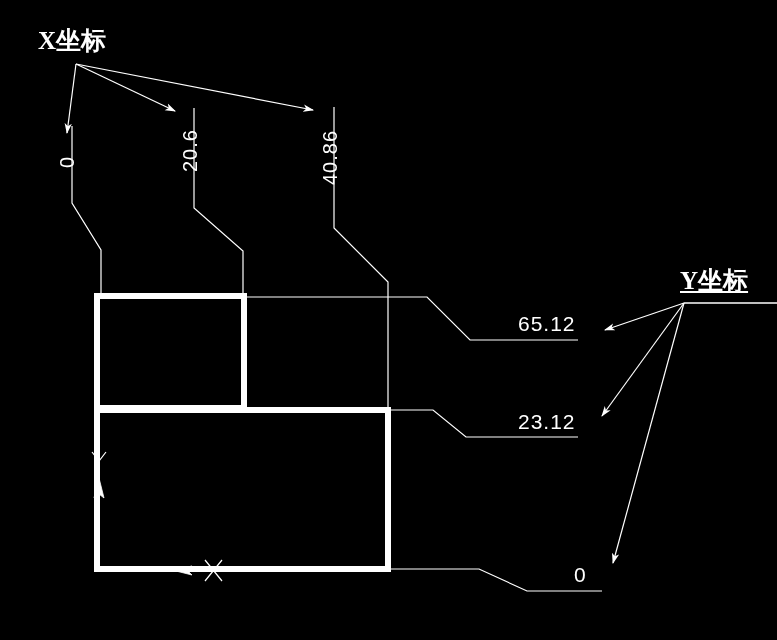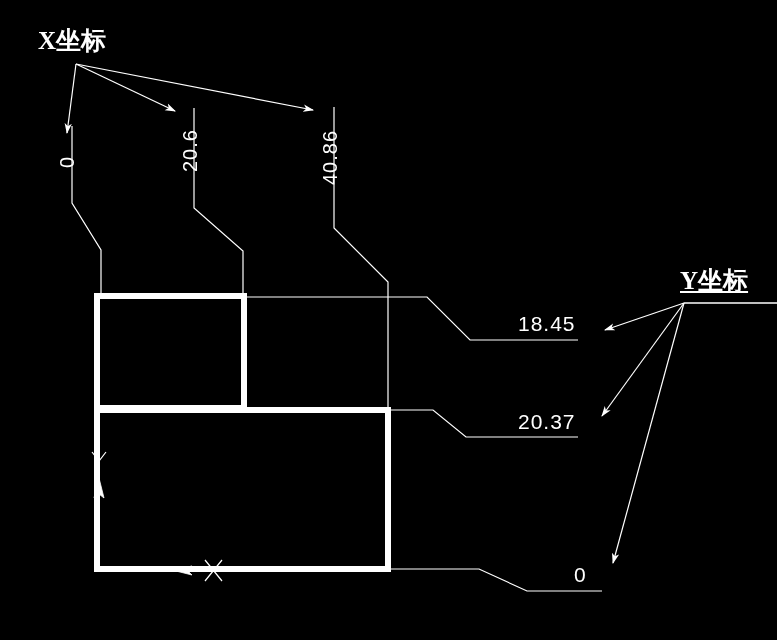--- a/index.html
+++ b/index.html
@@ -108,19 +108,19 @@
   <div class="cad-label axis-title" style="left:38px; top:28px;">X坐标</div>
 
   <div class="cad-label axis-title" style="left:680px; top:268px;text-decoration:underline;">Y坐标</div>
 
   <div class="cad-label dim-text-vert" style="left:57px; top:168px;">0</div>
 
   <div class="cad-label dim-text-vert" style="left:180px; top:172px;">20.6</div>
 
   <div class="cad-label dim-text-vert" style="left:320px; top:185px;">40.86</div>
 
-  <div class="cad-label dim-text" style="left:518px; top:313px;">18.45</div>
+  <div class="cad-label dim-text" style="left:518px; top:313px;">65.12</div>
 
-  <div class="cad-label dim-text" style="left:518px; top:411px;">20.37</div>
+  <div class="cad-label dim-text" style="left:518px; top:411px;">23.12</div>
 
   <div class="cad-label dim-text" style="left:574px; top:564px;">0</div>
 
 </div>
 
 </body></html>

